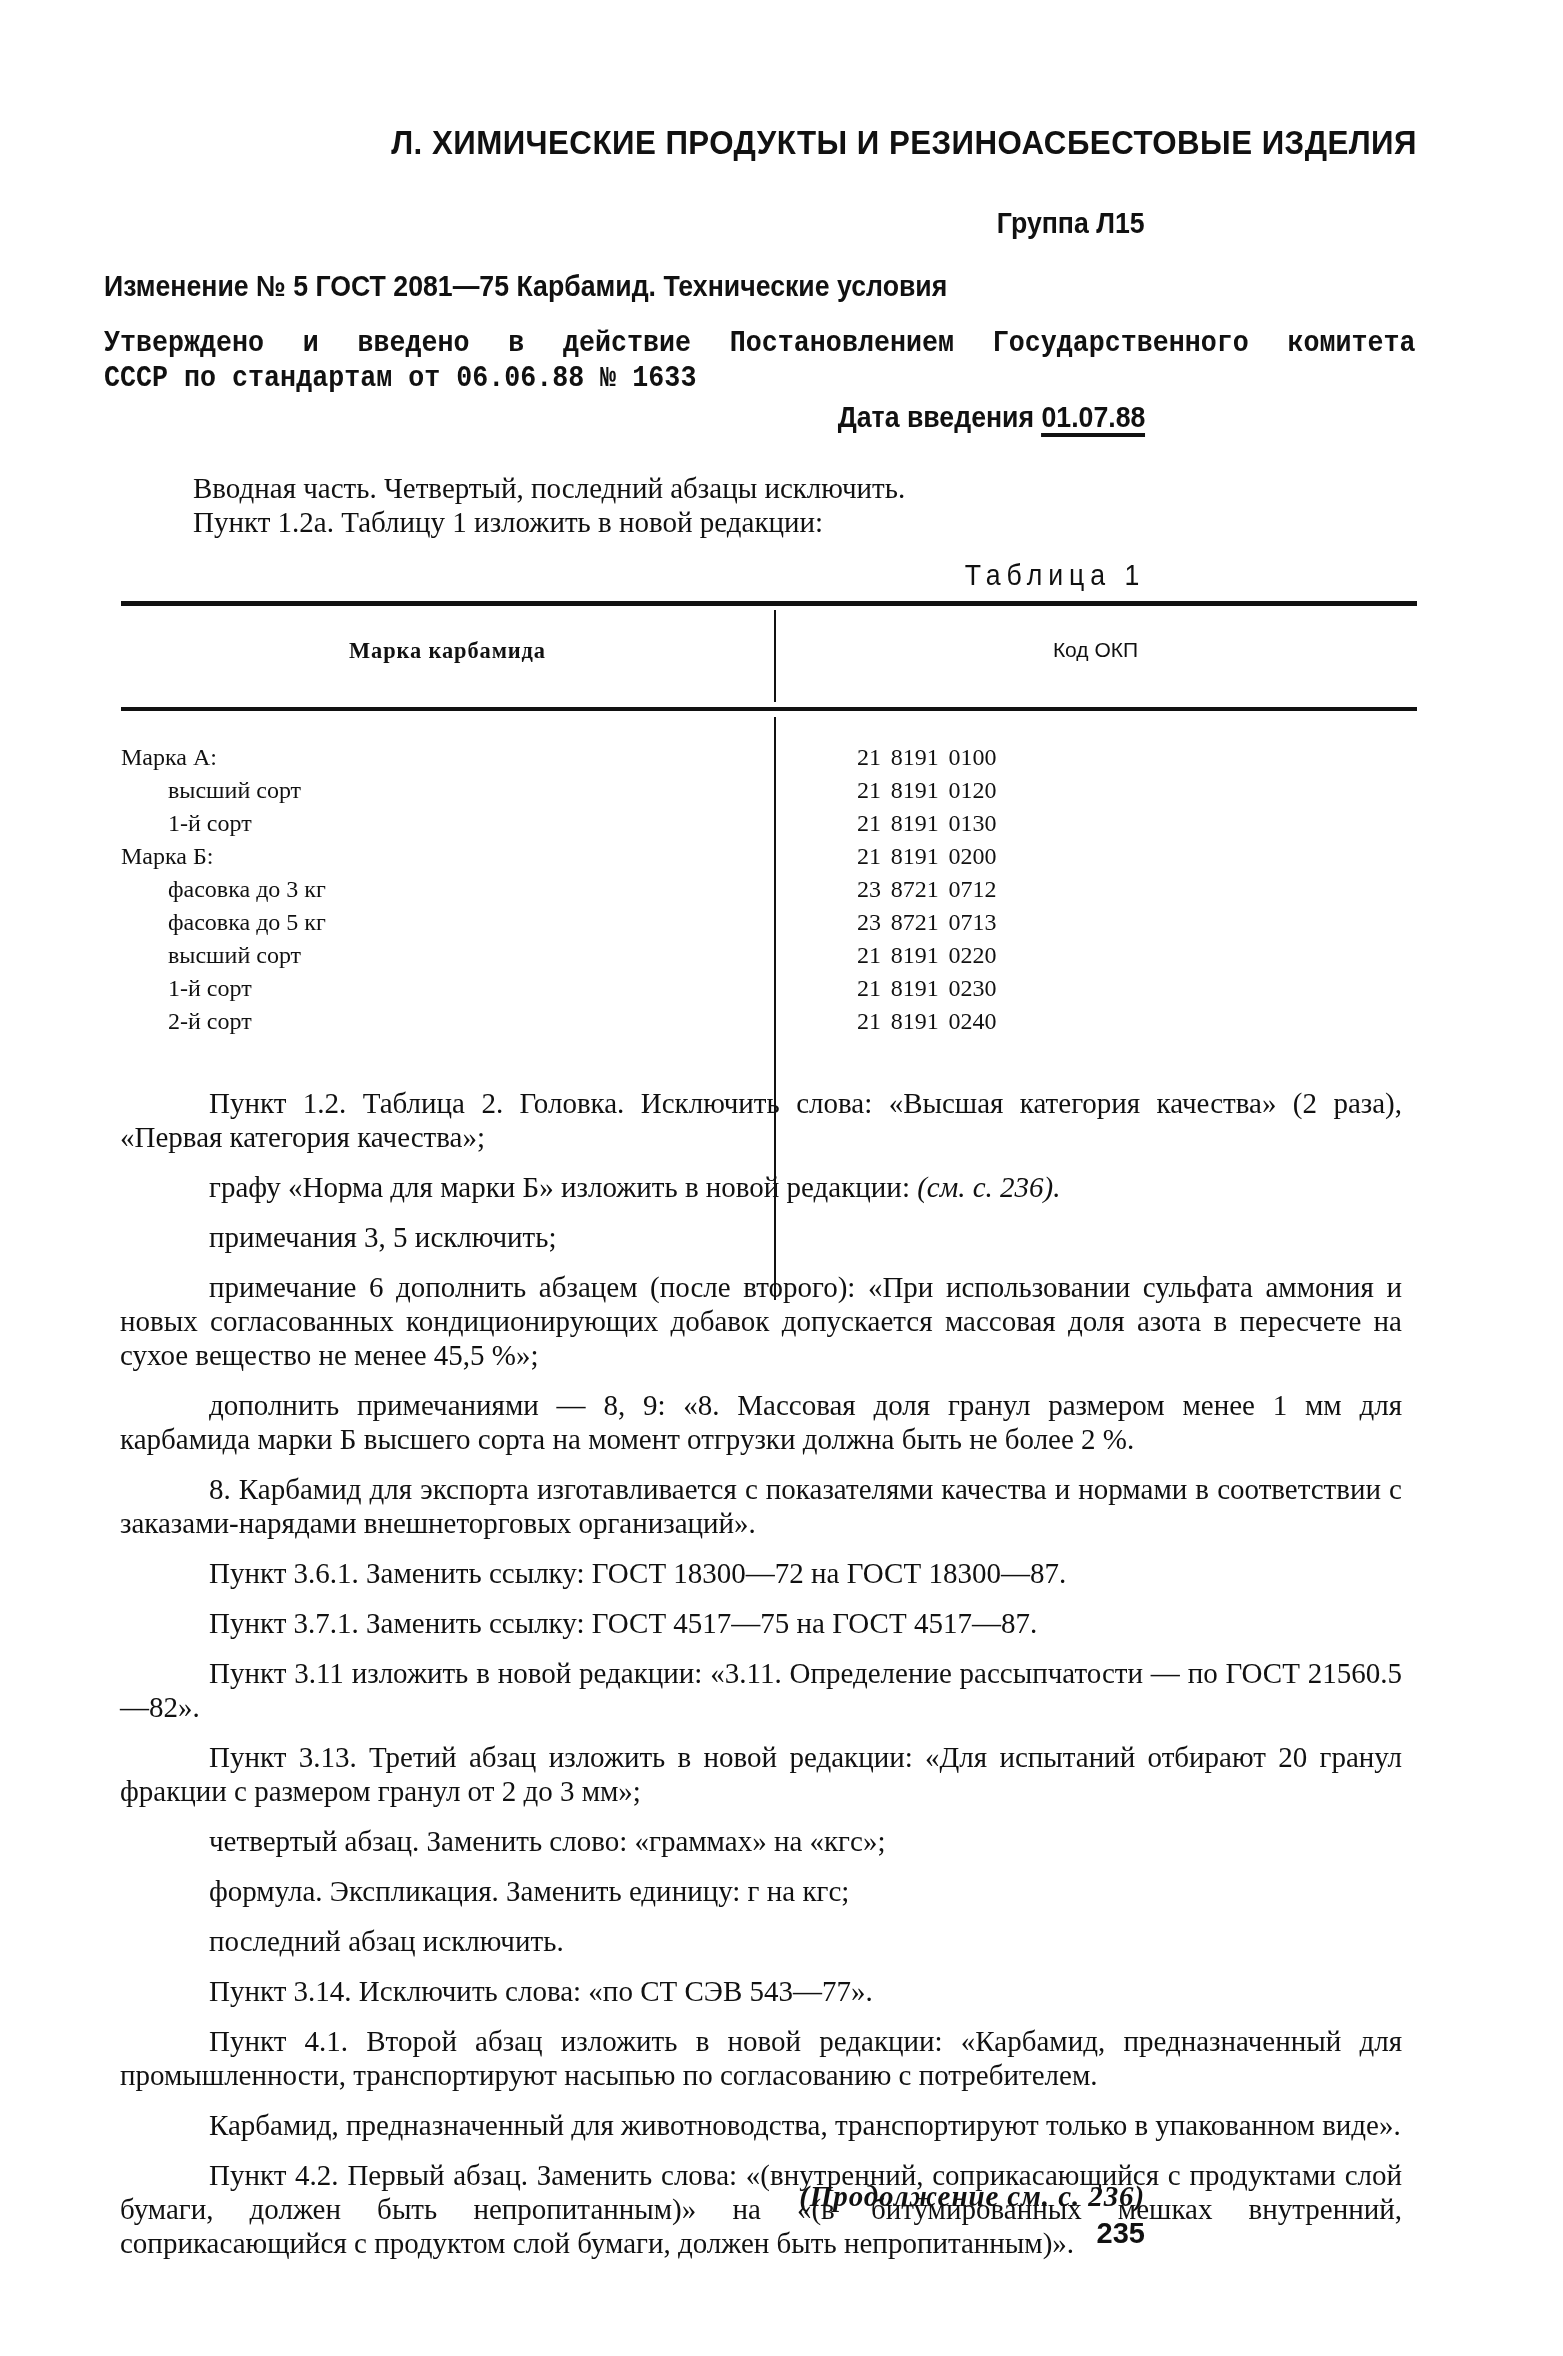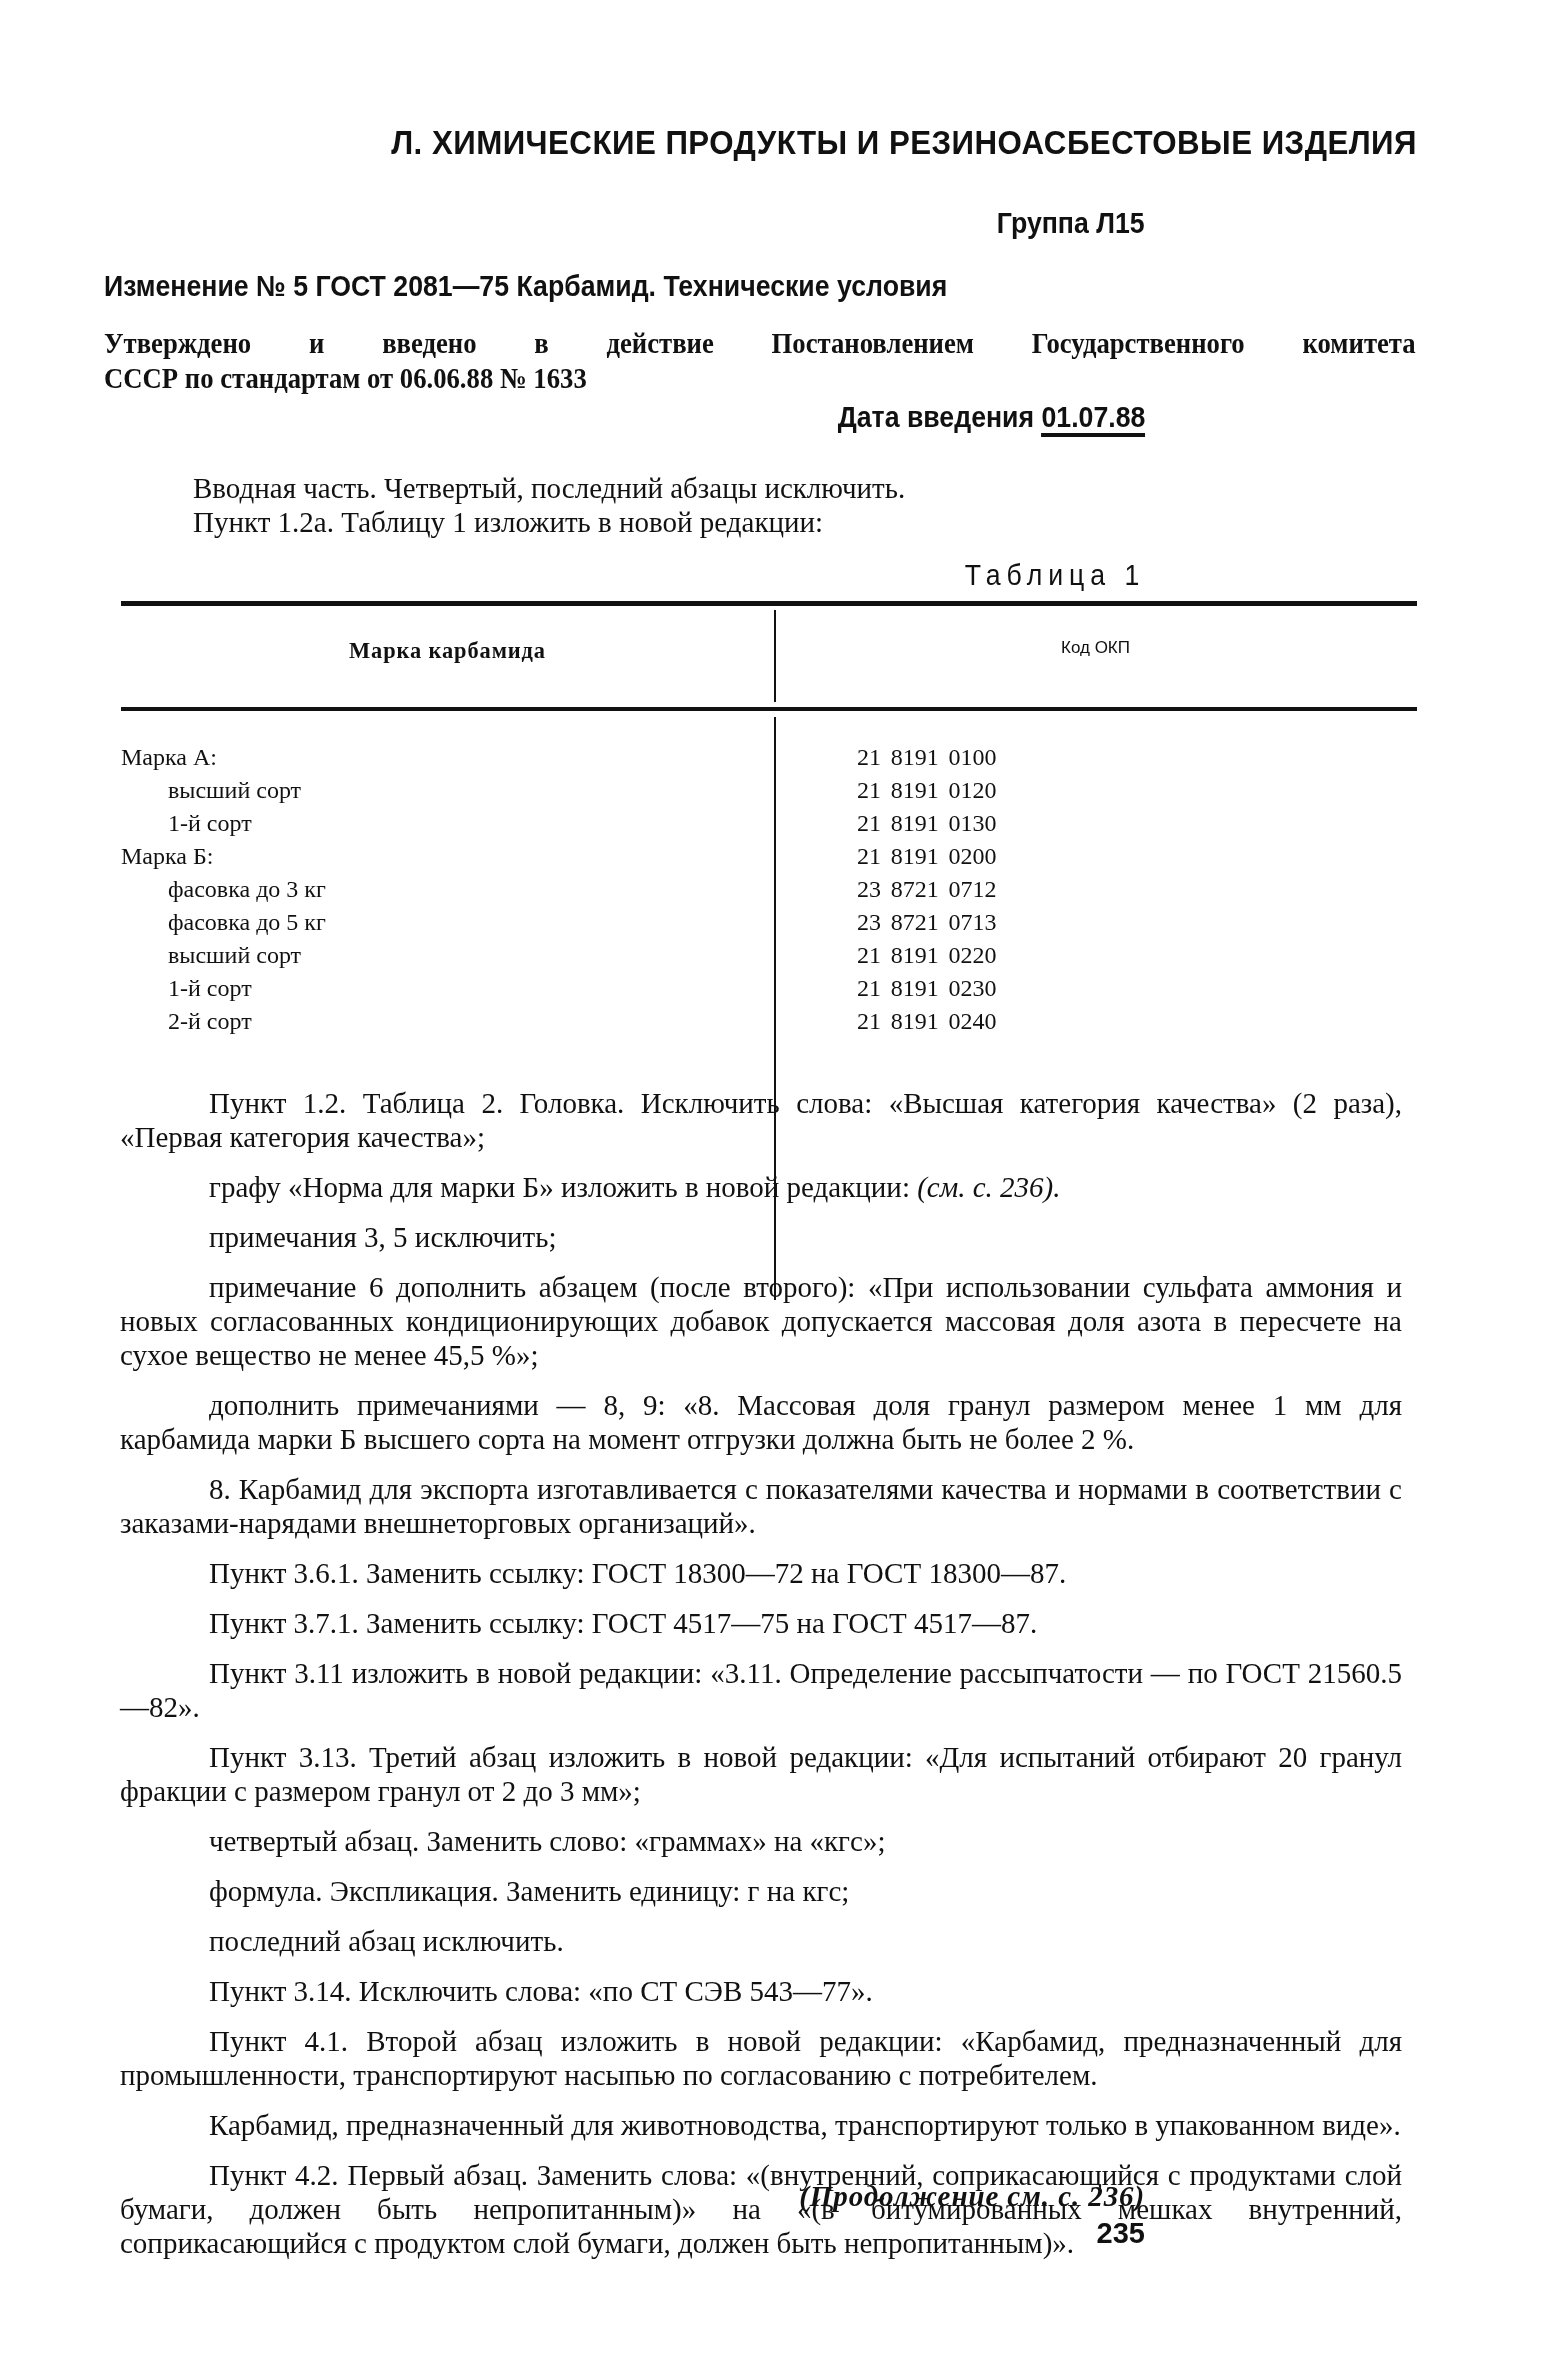--- a/index.html
+++ b/index.html
@@ -1,36 +1,36 @@
 <!DOCTYPE html>
 <html style="font-size:15px"><head>
 <meta charset="utf-8">
 <style>
   html, body { margin: 0; padding: 0; background: #ffffff; }
   body { width: 1563px; height: 2357px; position: relative; color: #111; font-family: "Liberation Serif", "DejaVu Serif", serif; }
   .page { position: absolute; left: 0; top: 0; width: 1291px; height: 2357px; }
   .section-title { position: absolute; left: 131px; width: 1286px; top: 123px; text-align: right; font-family: "Liberation Sans", "DejaVu Sans", sans-serif; font-weight: bold; font-size: 34px; letter-spacing: 0.5px; transform: scaleX(0.92); transform-origin: right center; }
   .group { position: absolute; right: 146px; top: 207px; font-family: "Liberation Sans", "DejaVu Sans", sans-serif; font-weight: bold; font-size: 29px; transform: scaleX(0.92); transform-origin: right center; }
   .change-title { position: absolute; left: 104px; top: 270px; font-family: "Liberation Sans", "DejaVu Sans", sans-serif; font-weight: bold; font-size: 29px; transform: scaleX(0.92); transform-origin: left center; white-space: nowrap; }
-  .approved { position: absolute; left: 104px; top: 326px; width: 1314px; font-family: Liberation Serif, serif; font-weight: bold; font-size: 29px; line-height: 35px; text-align: justify; text-align-last: left; }
+  .approved { position: absolute; left: 104px; top: 326px; width: 1314px; font-family: Liberation Mono, monospace; font-weight: bold; font-size: 29px; line-height: 35px; text-align: justify; text-align-last: left; }
   .approved .l1 { display: flex; justify-content: space-between; white-space: nowrap; transform: scaleX(0.92); transform-origin: left center; width: 108.5%; }
   .approved .l2 { white-space: nowrap; transform: scaleX(0.92); transform-origin: left center; }
   .date-intro { position: absolute; right: 146px; top: 401px; font-family: "Liberation Sans", "DejaVu Sans", sans-serif; font-weight: bold; font-size: 29px; transform: scaleX(0.92); transform-origin: right center; white-space: nowrap; }
   .date-intro .date-val { border-bottom: 4.7px solid #111; }
   .body-text { position: absolute; left: 104px; width: 1314px; font-size: 29px; line-height: 34px; }
   .para { margin: 0; text-indent: 89px; text-align: justify; }
   .intro { top: 471px; }
   .table-label { position: absolute; right: 146px; top: 559px; font-size: 29px; letter-spacing: 6.5px; font-family: "Liberation Sans", "DejaVu Sans", sans-serif; transform: scaleX(0.92); transform-origin: right center; }
   .tbl { position: absolute; left: 121px; width: 1296px; top: 601px; }
   .tbl .rule-top { position: absolute; left: 0; right: 0; top: 0; height: 4.7px; background: #111; }
   .tbl .rule-mid { position: absolute; left: 0; right: 0; top: 106px; height: 3.7px; background: #111; }
   .tbl .vline { position: absolute; left: 653px; top: 9.3px; width: 1.9px; height: 690px; background: #111; }
   .tbl .vgap { position: absolute; left: 653px; top: 101px; width: 1.9px; height: 15px; background: #fff; }
   .tbl .h1 { position: absolute; left: 0; width: 653px; top: 37px; text-align: center; font-size: 22.4px; font-weight: bold; letter-spacing: 0.9px; }
-  .tbl .h2 { position: absolute; left: 654px; width: 641px; top: 37px; text-align: center; font-size: 17px; font-family: "Liberation Sans", "DejaVu Sans", sans-serif; }
+  .tbl .h2 { position: absolute; left: 654px; width: 641px; top: 37px; text-align: center; font-size: 21px; font-family: "Liberation Sans", "DejaVu Sans", sans-serif; }
   .tbl .rows { position: absolute; left: 0; top: 140px; width: 1296px; }
   .tbl .row { height: 33px; position: relative; font-size: 24px; line-height: 33px; }
   .tbl .row .name { position: absolute; left: 0; }
   .tbl .row .name.sub { left: 33px; margin-left: 14px; }
   .tbl .row .code { position: absolute; left: 736px; font-family: "Liberation Serif", serif; word-spacing: 3.7px; }
   .changes { top: 1070px; }
   .changes .p { margin: 16px; text-align: justify; }
   .changes .ind { text-indent: 89px; }
   .cont { position: absolute; right: 146px; top: 2152px; font-size: 29px; font-style: italic; font-weight: bold; font-family: "Liberation Serif", serif; letter-spacing: 0.9px; margin-top: 28px; }
   .page-num { position: absolute; right: 146px; top: 2217px; font-size: 29px; font-weight: bold; font-family: "Liberation Sans", "DejaVu Sans", sans-serif; }

